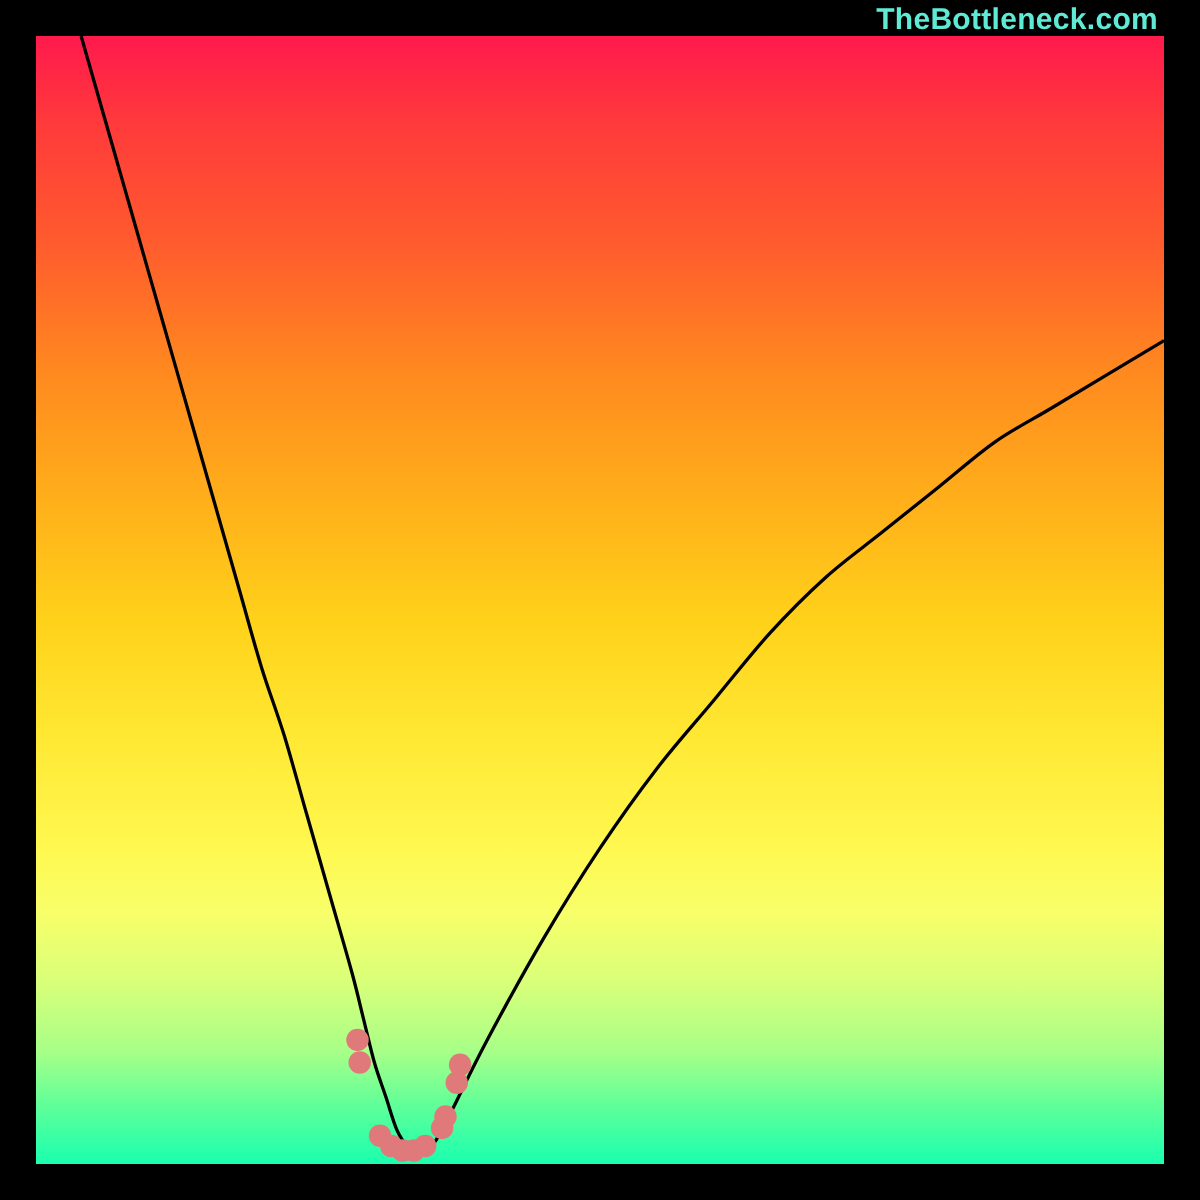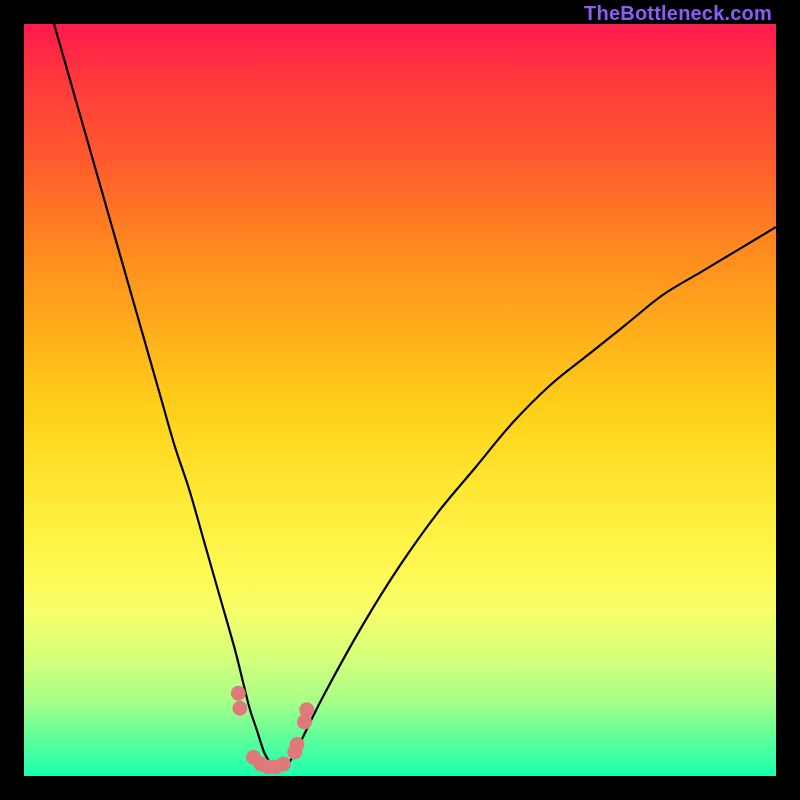--- a/index.html
+++ b/index.html
@@ -32,21 +32,21 @@
       #1affb0 100%
     );
   }
   .watermark {
     position: absolute;
     top: 2px;
     right: 28px;
     font-family: Arial, Helvetica, sans-serif;
     font-size: 20px;
     font-weight: 600;
-    color: #8b5cf6;
+    color: #5eead4;
     letter-spacing: 0.2px;
   }
   svg.curve {
     position: absolute;
     left: 0; top: 0;
     width: 752px; height: 752px;
   }
 </style>
 </head>
 <body>

